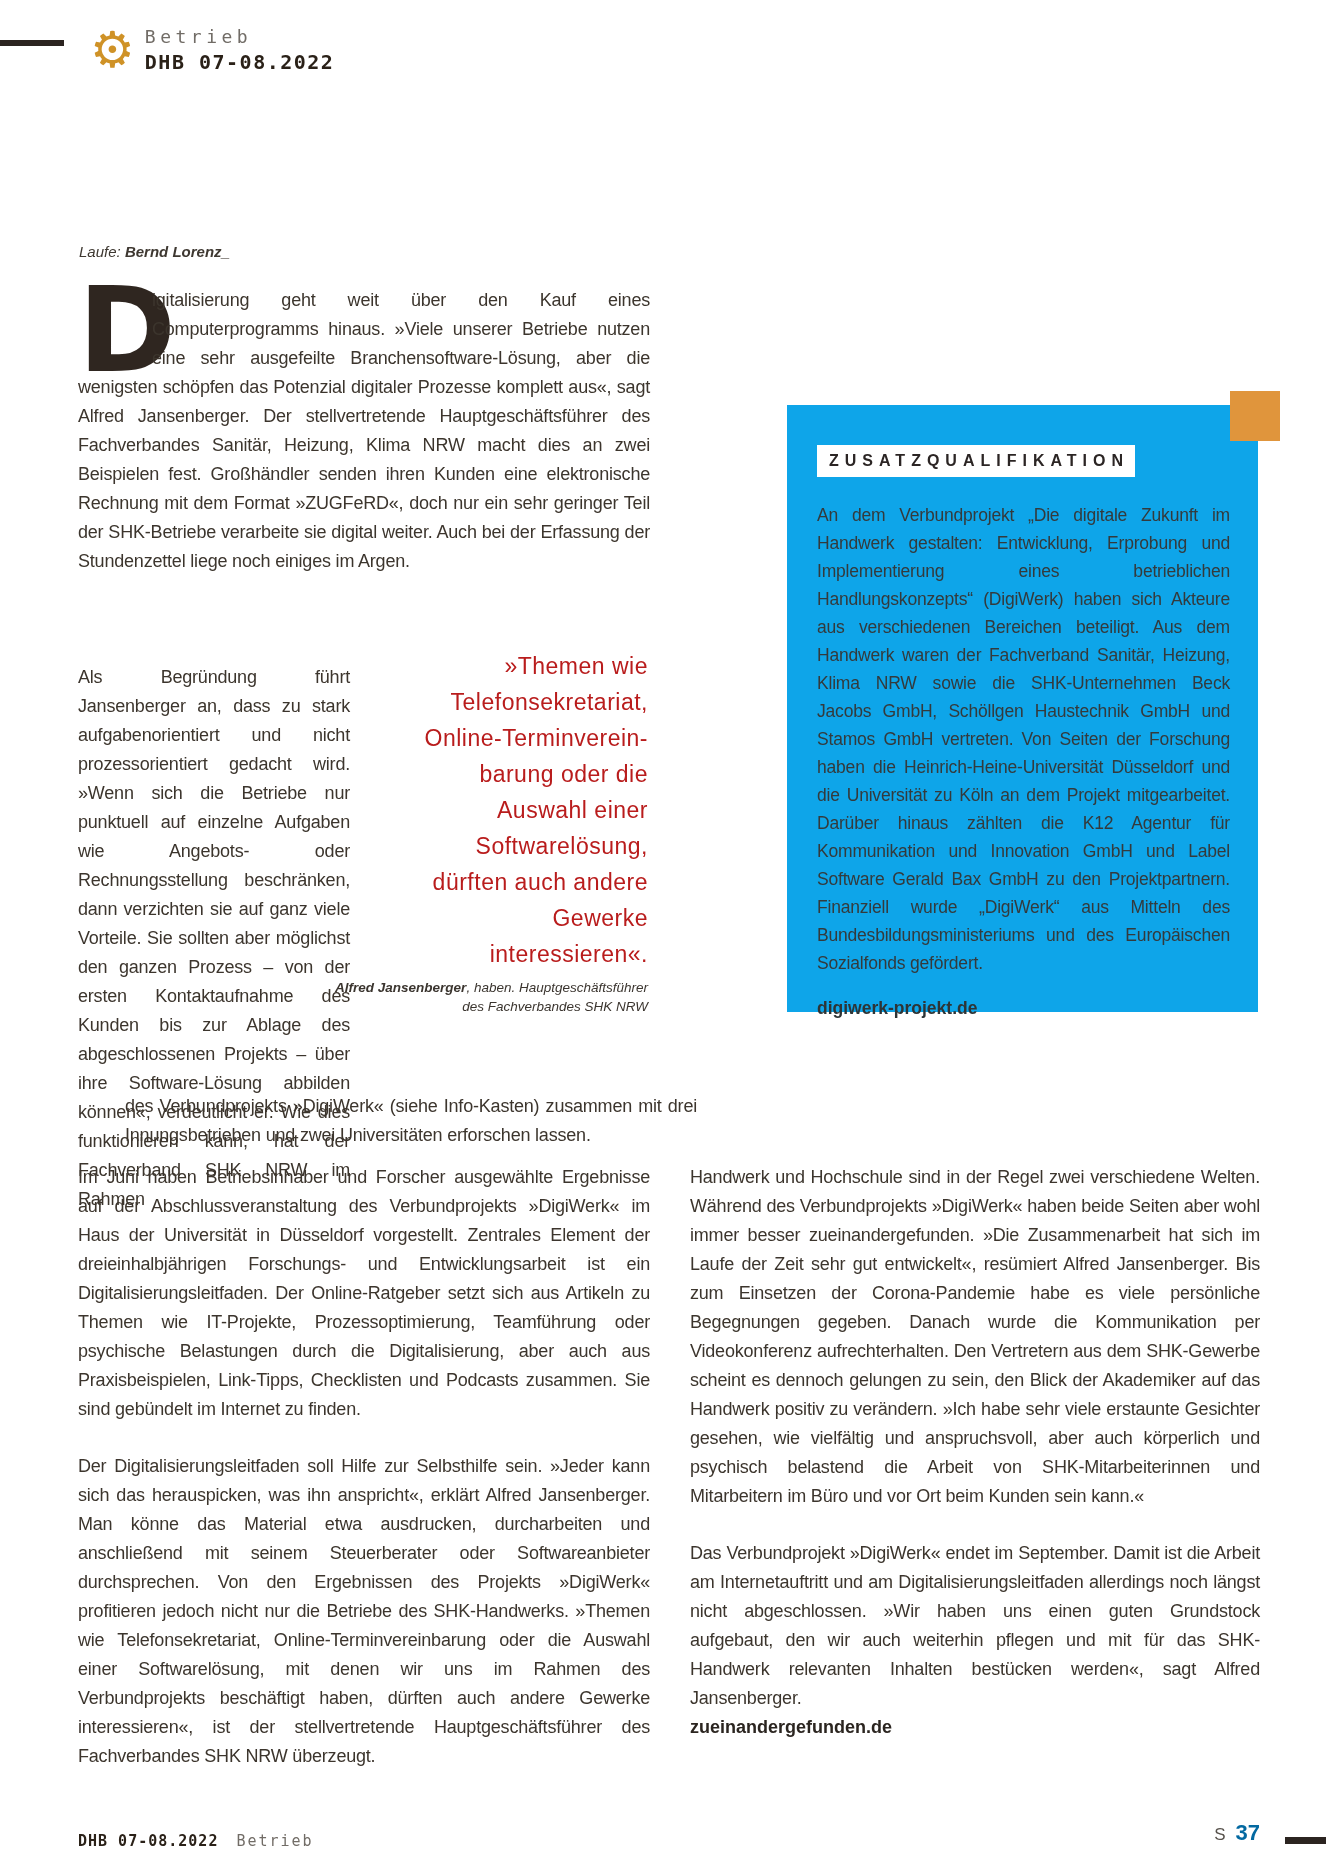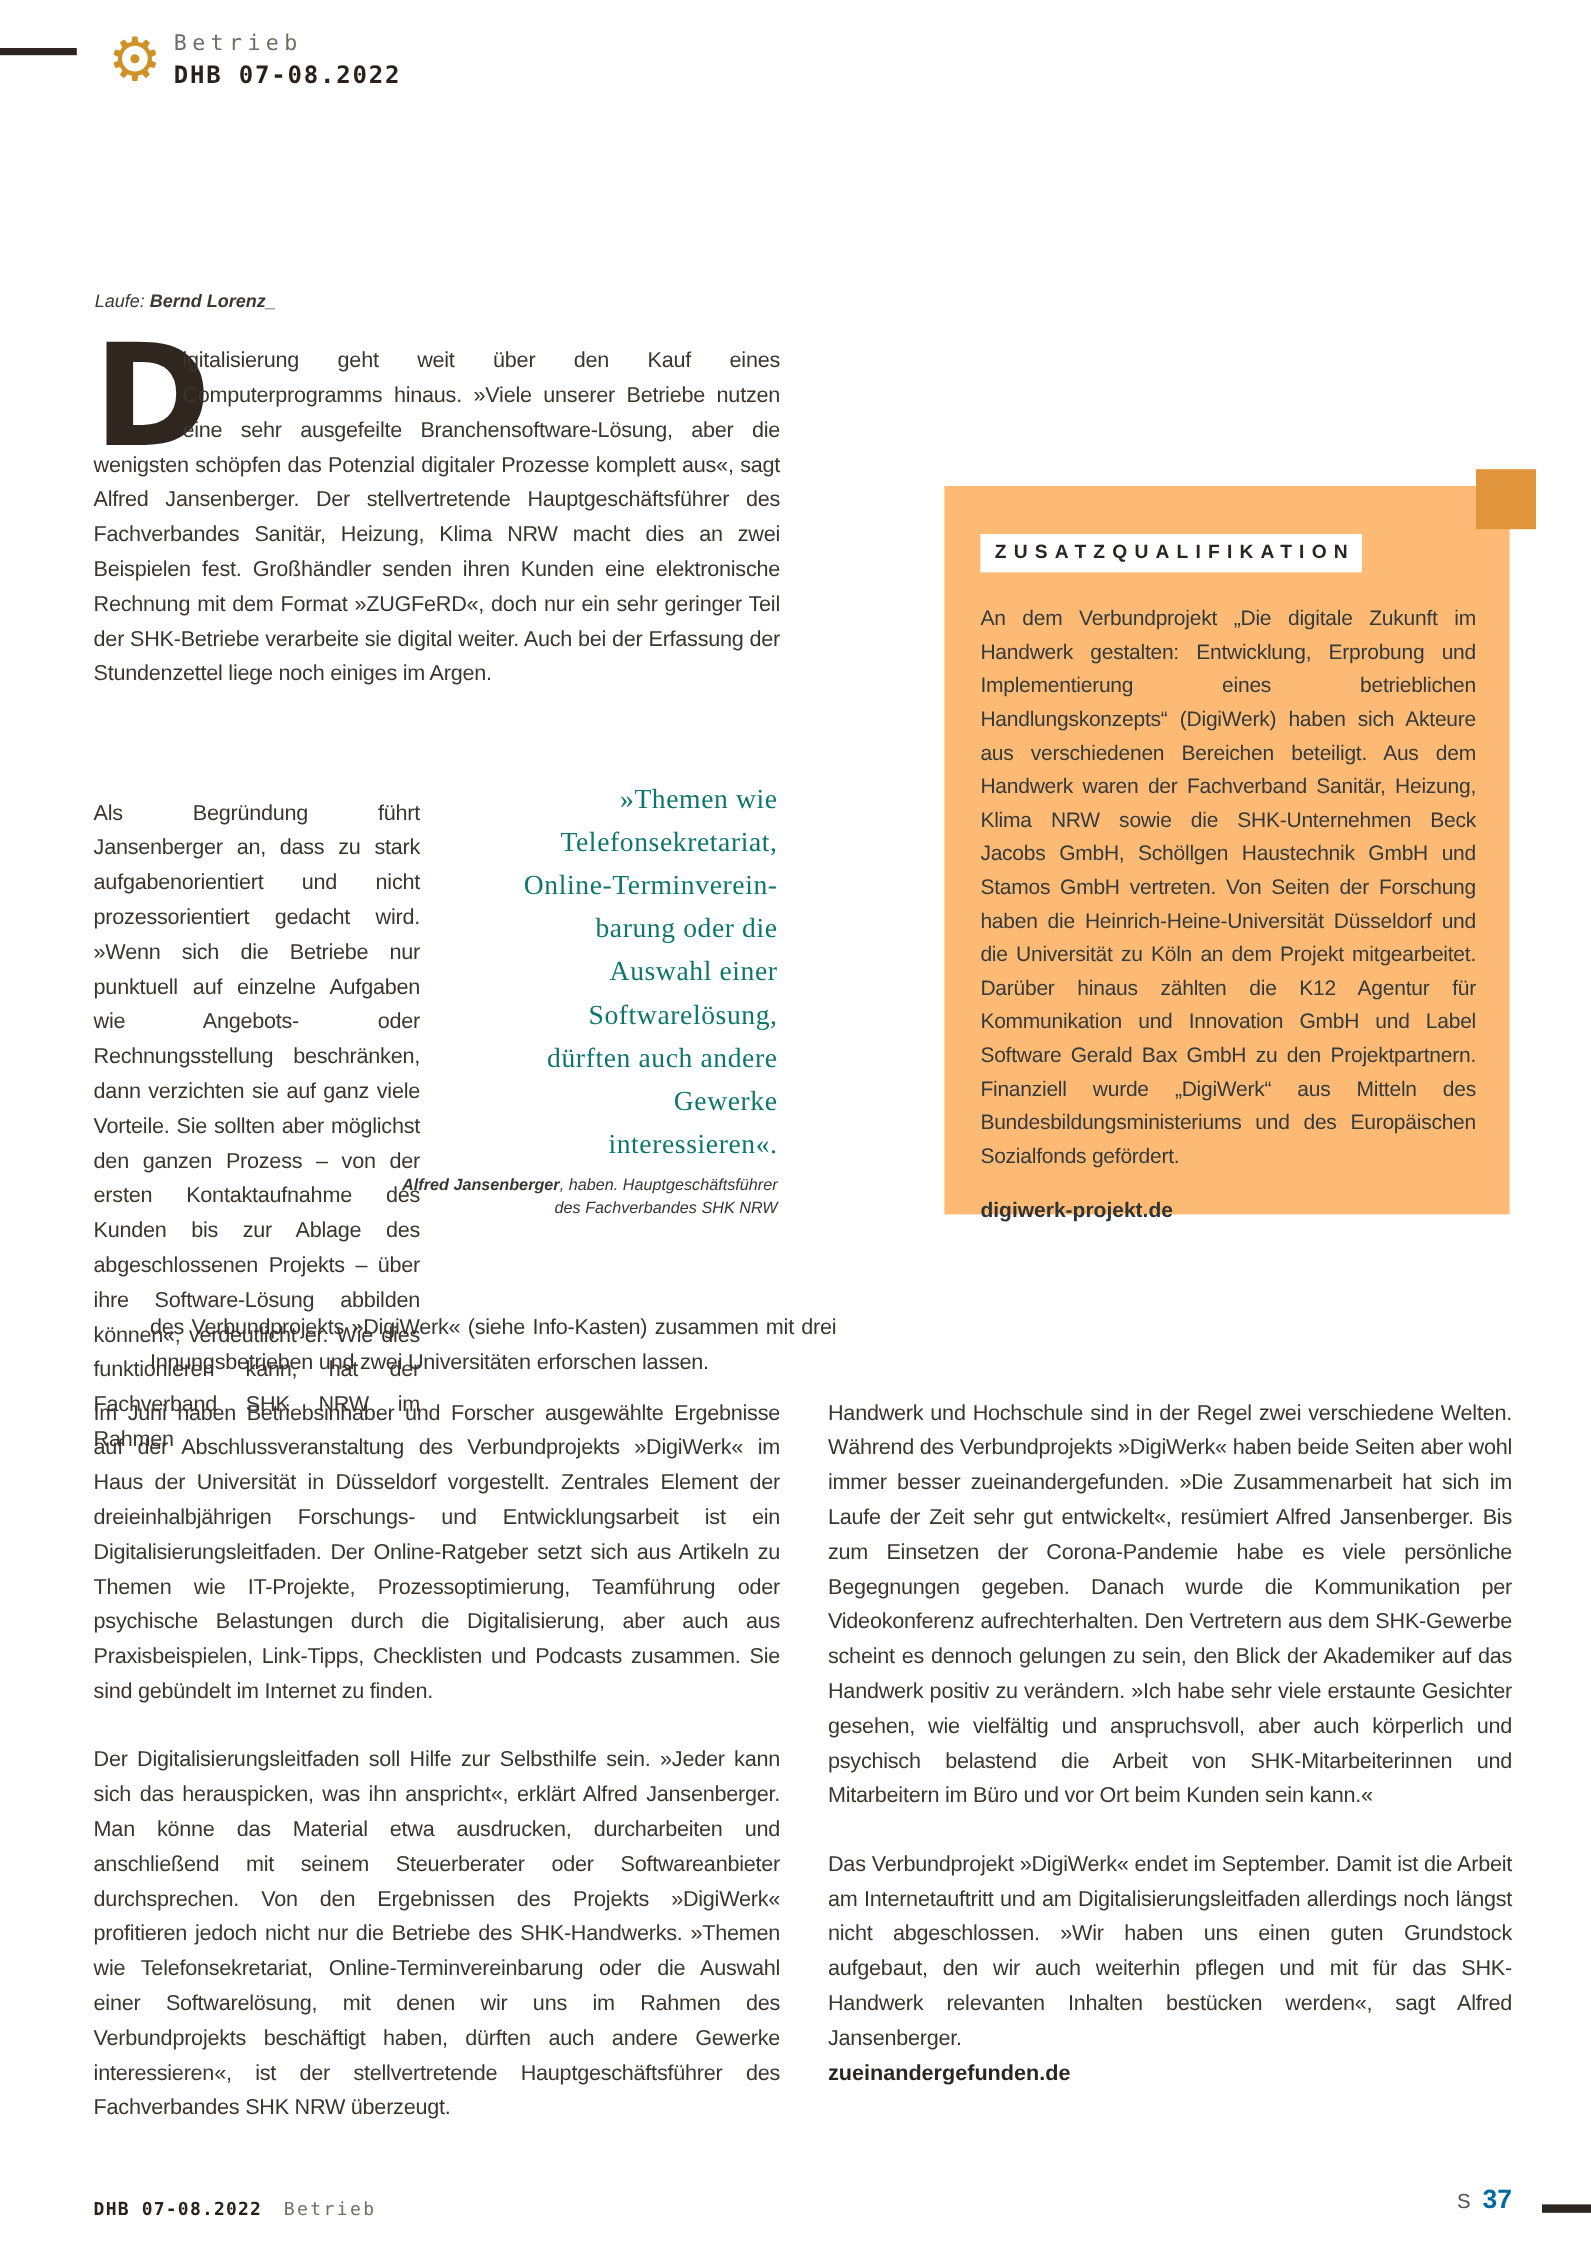--- a/index.html
+++ b/index.html
@@ -26,31 +26,31 @@
   .para1{position:absolute;left:78px;top:268px;width:572px;}
   .dropcap{float:left;width:74px;height:87px;font-family:"DejaVu Sans",sans-serif;
            font-weight:800;font-size:118px;line-height:88px;color:#2f2620;
            letter-spacing:-2px;}
 
   .p2-narrow{position:absolute;left:78px;top:645px;width:272px;}
   .p2-wide{position:absolute;left:78px;top:1074px;width:572px;margin-left:47px;}
 
   
   .pullquote{position:absolute;left:352px;top:648px;width:296px;text-align:right;
-             font-family:Liberation Serif, serif;font-size:23px;line-height:36px;
-             color:#0f766e;white-space:pre-line;letter-spacing:0.5px;}
+             font-family:Liberation Sans, sans-serif;font-size:23px;line-height:36px;
+             color:#b91c1c;white-space:pre-line;letter-spacing:0.5px;}
   .attribution{position:absolute;left:260px;top:978px;width:388px;text-align:right;
                font-size:13.5px;line-height:19px;font-style:italic;color:#3b352f;}
   .attribution .name{font-weight:bold;}
 
   
   .infobox-accent{position:absolute;left:1230px;top:391px;width:50px;height:50px;
                   background:#e0953c;z-index:3;}
   .infobox{position:absolute;left:787px;top:405px;width:471px;height:607px;
-           background:#fdba74;z-index:1;box-sizing:border-box;padding:40px 28px 0 30px;}
+           background:#0ea5e9;z-index:1;box-sizing:border-box;padding:40px 28px 0 30px;}
   .infobox-title{display:inline-block;background:#ffffff;color:#2b2524;
                  font-size:16px;font-weight:600;letter-spacing:6px;
                  padding:7px 6px 7px 12px;}
   .infobox-body{margin:24px 0 17px 0;font-size:17.5px;line-height:28px;color:#343a3c;
                 text-align:justify;letter-spacing:-0.2px;hyphens:auto;-webkit-hyphens:auto;}
   .infobox-link{margin:0;font-size:17.5px;line-height:28px;font-weight:bold;color:#2e3436;}
 
   
   .col-left{position:absolute;left:78px;top:1163px;width:572px;}
   .col-right{position:absolute;left:690px;top:1163px;width:570px;}

